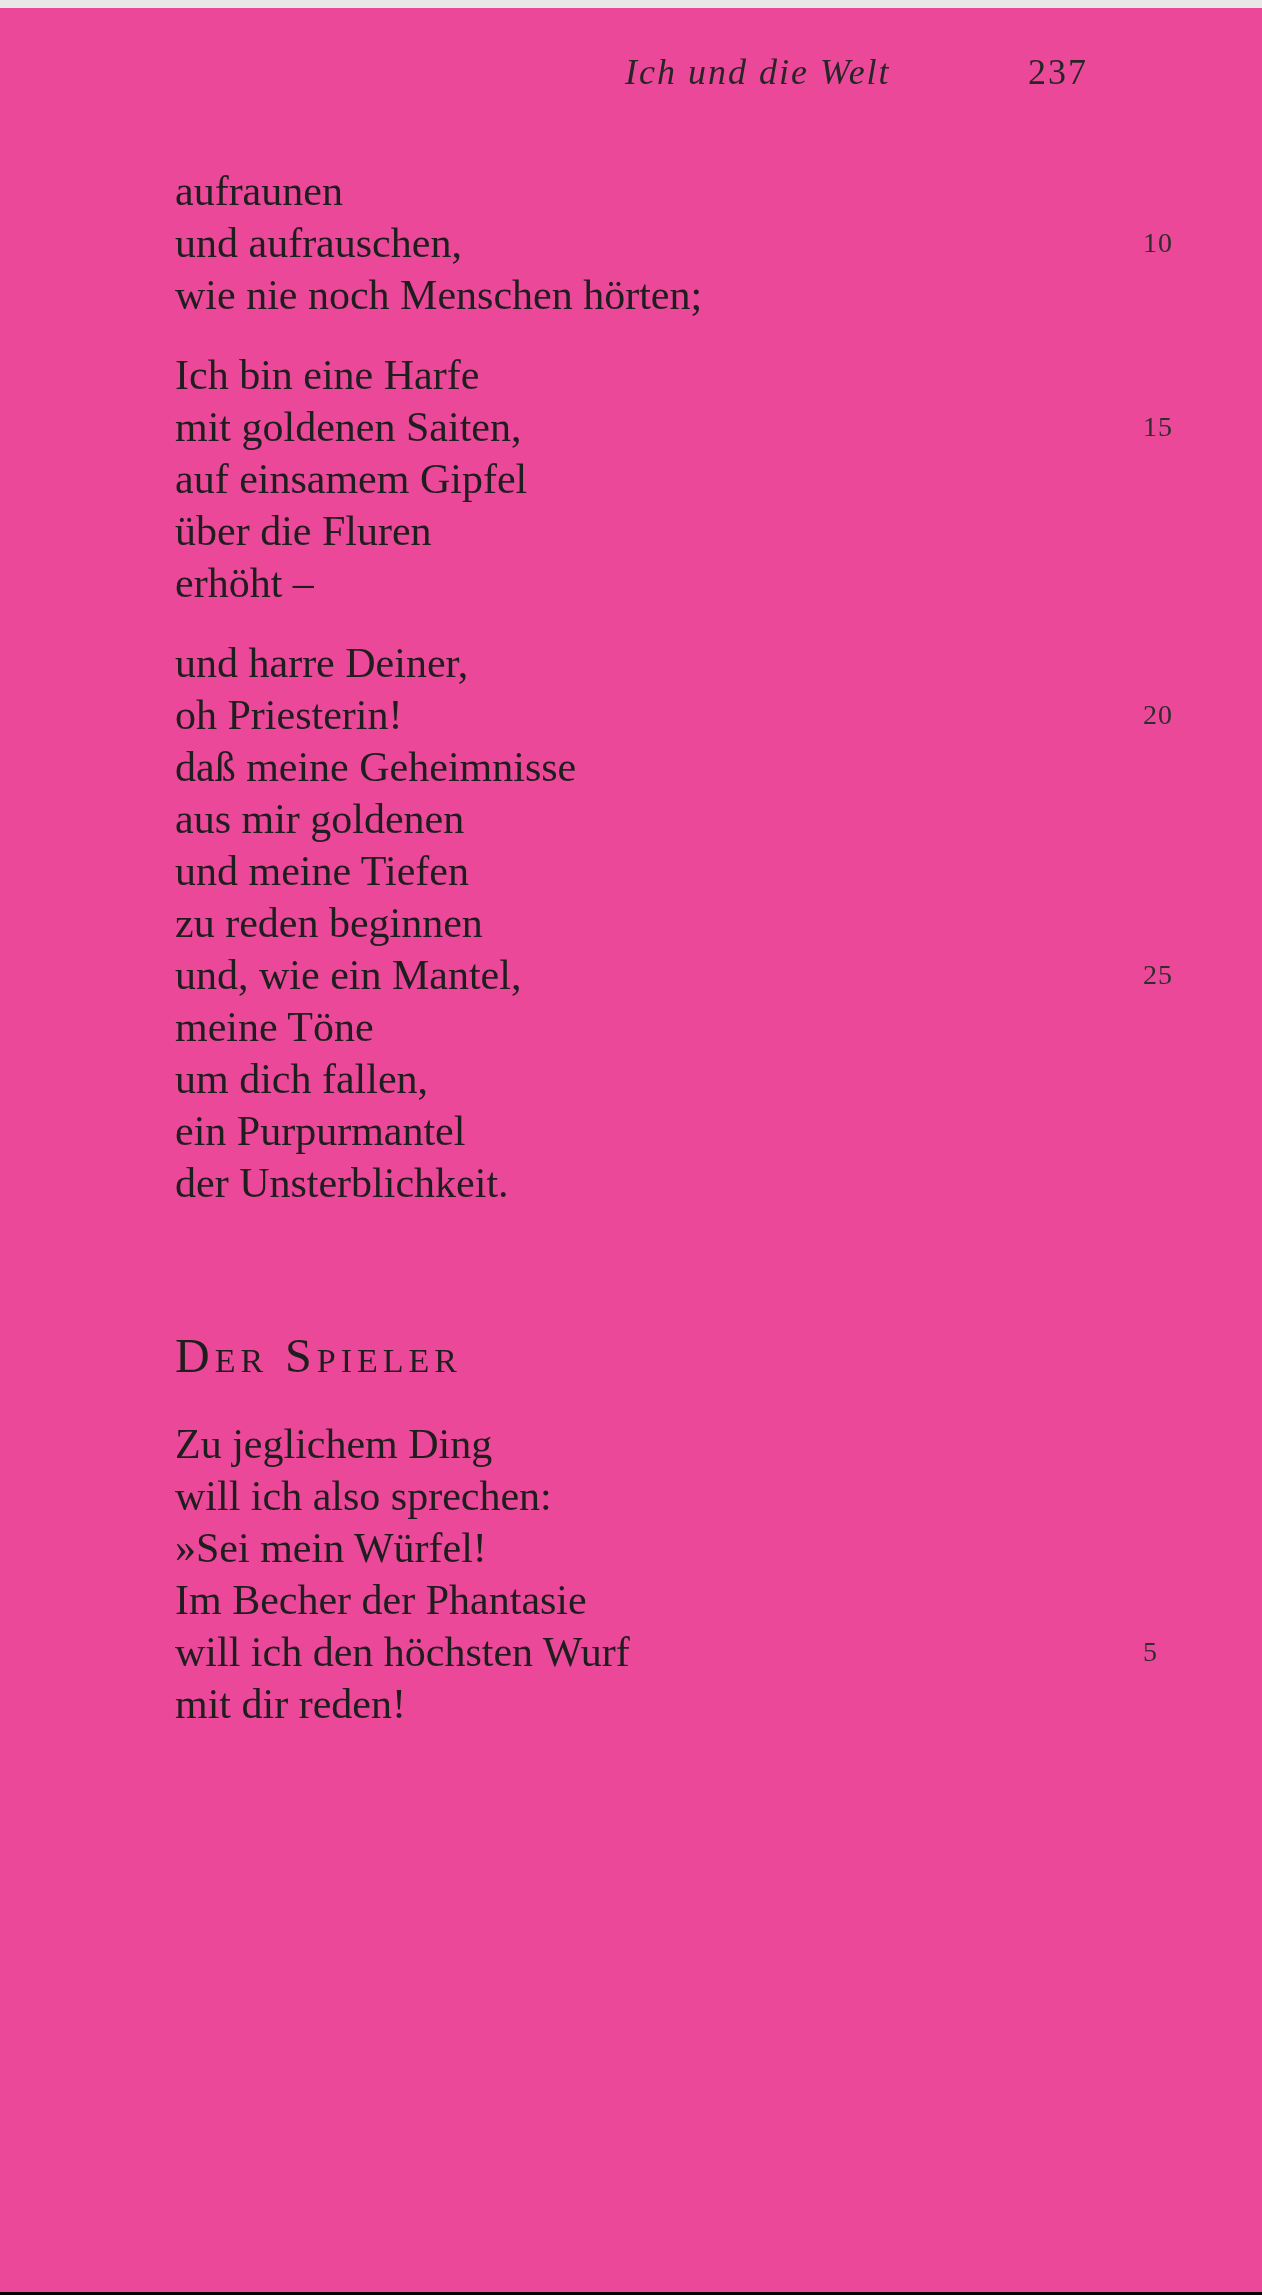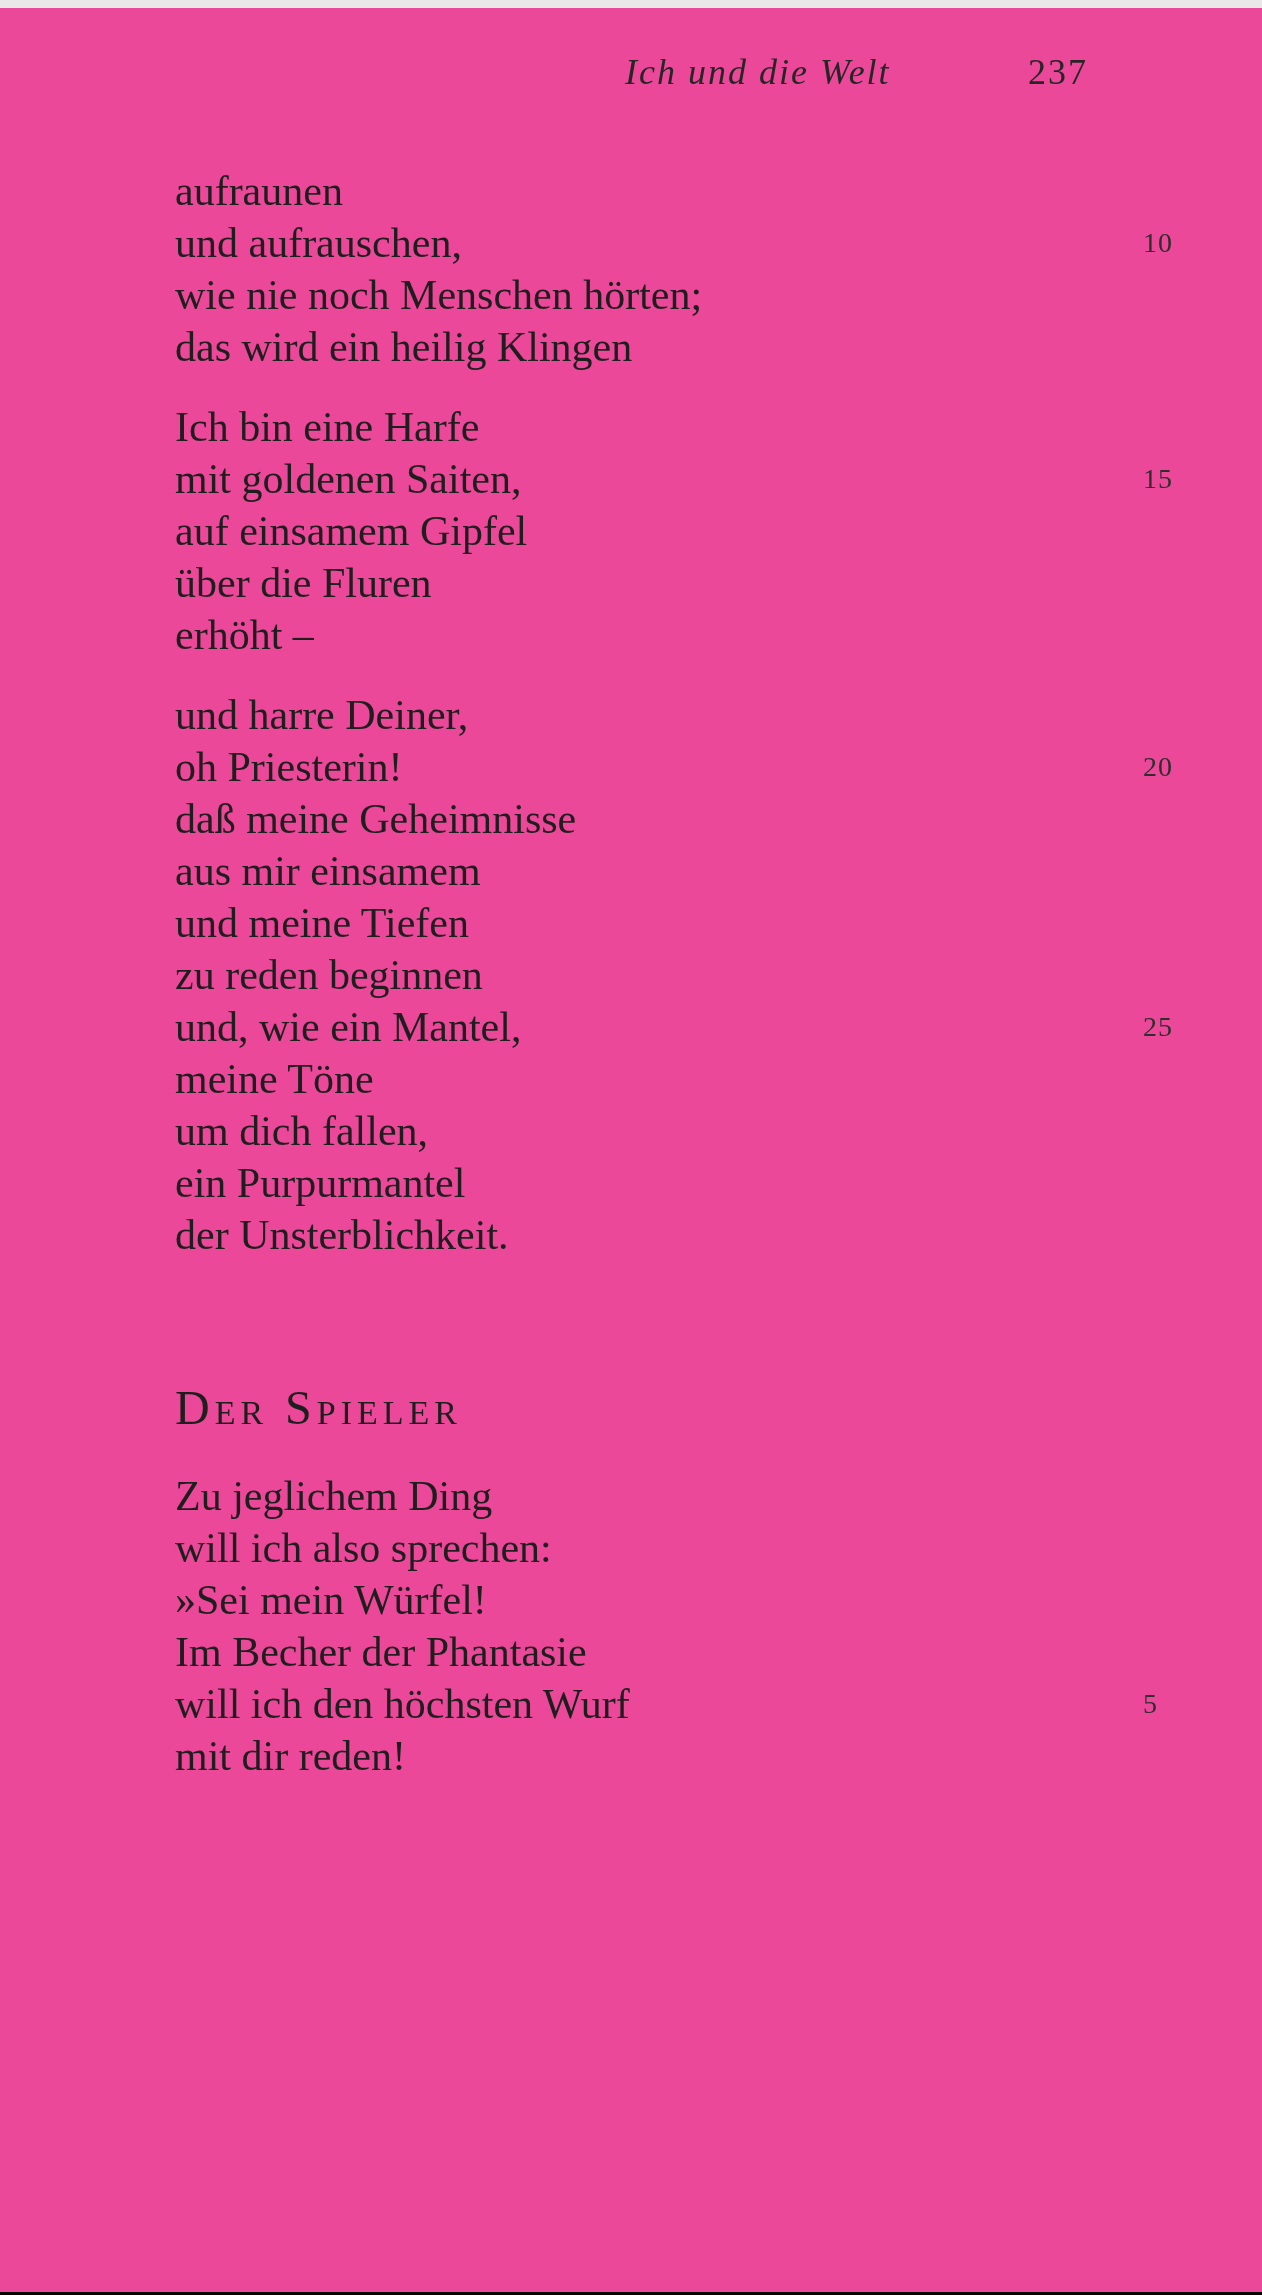--- a/index.html
+++ b/index.html
@@ -103,34 +103,33 @@
     <span class="running-title">Ich und die Welt</span>
     <span class="page-number">237</span>
   </div>
 
   <div class="poem-area" id="poems">
       <section class="poem">
         <div class="stanza">
           <div class="line"><span class="line-text">aufraunen</span></div>
           <div class="line"><span class="line-text">und aufrauschen,</span><span class="line-num">10</span></div>
           <div class="line"><span class="line-text">wie nie noch Menschen hörten;</span></div>
-          <div class="line"><span class="line-text">das wird ein heilig Klingen</span></div>
         </div>
         <div class="stanza">
           <div class="line"><span class="line-text">Ich bin eine Harfe</span></div>
           <div class="line"><span class="line-text">mit goldenen Saiten,</span><span class="line-num">15</span></div>
           <div class="line"><span class="line-text">auf einsamem Gipfel</span></div>
           <div class="line"><span class="line-text">über die Fluren</span></div>
           <div class="line"><span class="line-text">erhöht –</span></div>
         </div>
         <div class="stanza">
           <div class="line"><span class="line-text">und harre Deiner,</span></div>
           <div class="line"><span class="line-text">oh Priesterin!</span><span class="line-num">20</span></div>
           <div class="line"><span class="line-text">daß meine Geheimnisse</span></div>
-          <div class="line"><span class="line-text">aus mir einsamem</span></div>
+          <div class="line"><span class="line-text">aus mir goldenen</span></div>
           <div class="line"><span class="line-text">und meine Tiefen</span></div>
           <div class="line"><span class="line-text">zu reden beginnen</span></div>
           <div class="line"><span class="line-text">und, wie ein Mantel,</span><span class="line-num">25</span></div>
           <div class="line"><span class="line-text">meine Töne</span></div>
           <div class="line"><span class="line-text">um dich fallen,</span></div>
           <div class="line"><span class="line-text">ein Purpurmantel</span></div>
           <div class="line"><span class="line-text">der Unsterblichkeit.</span></div>
         </div>
       </section>
       <section class="poem">

